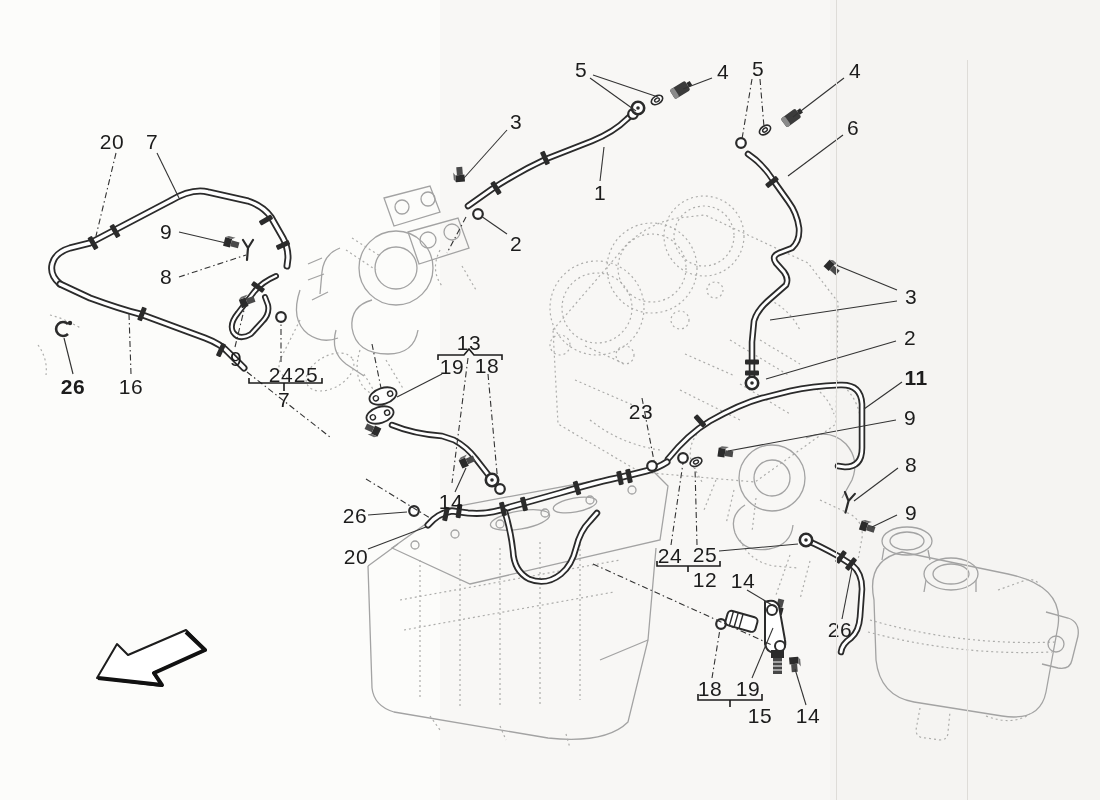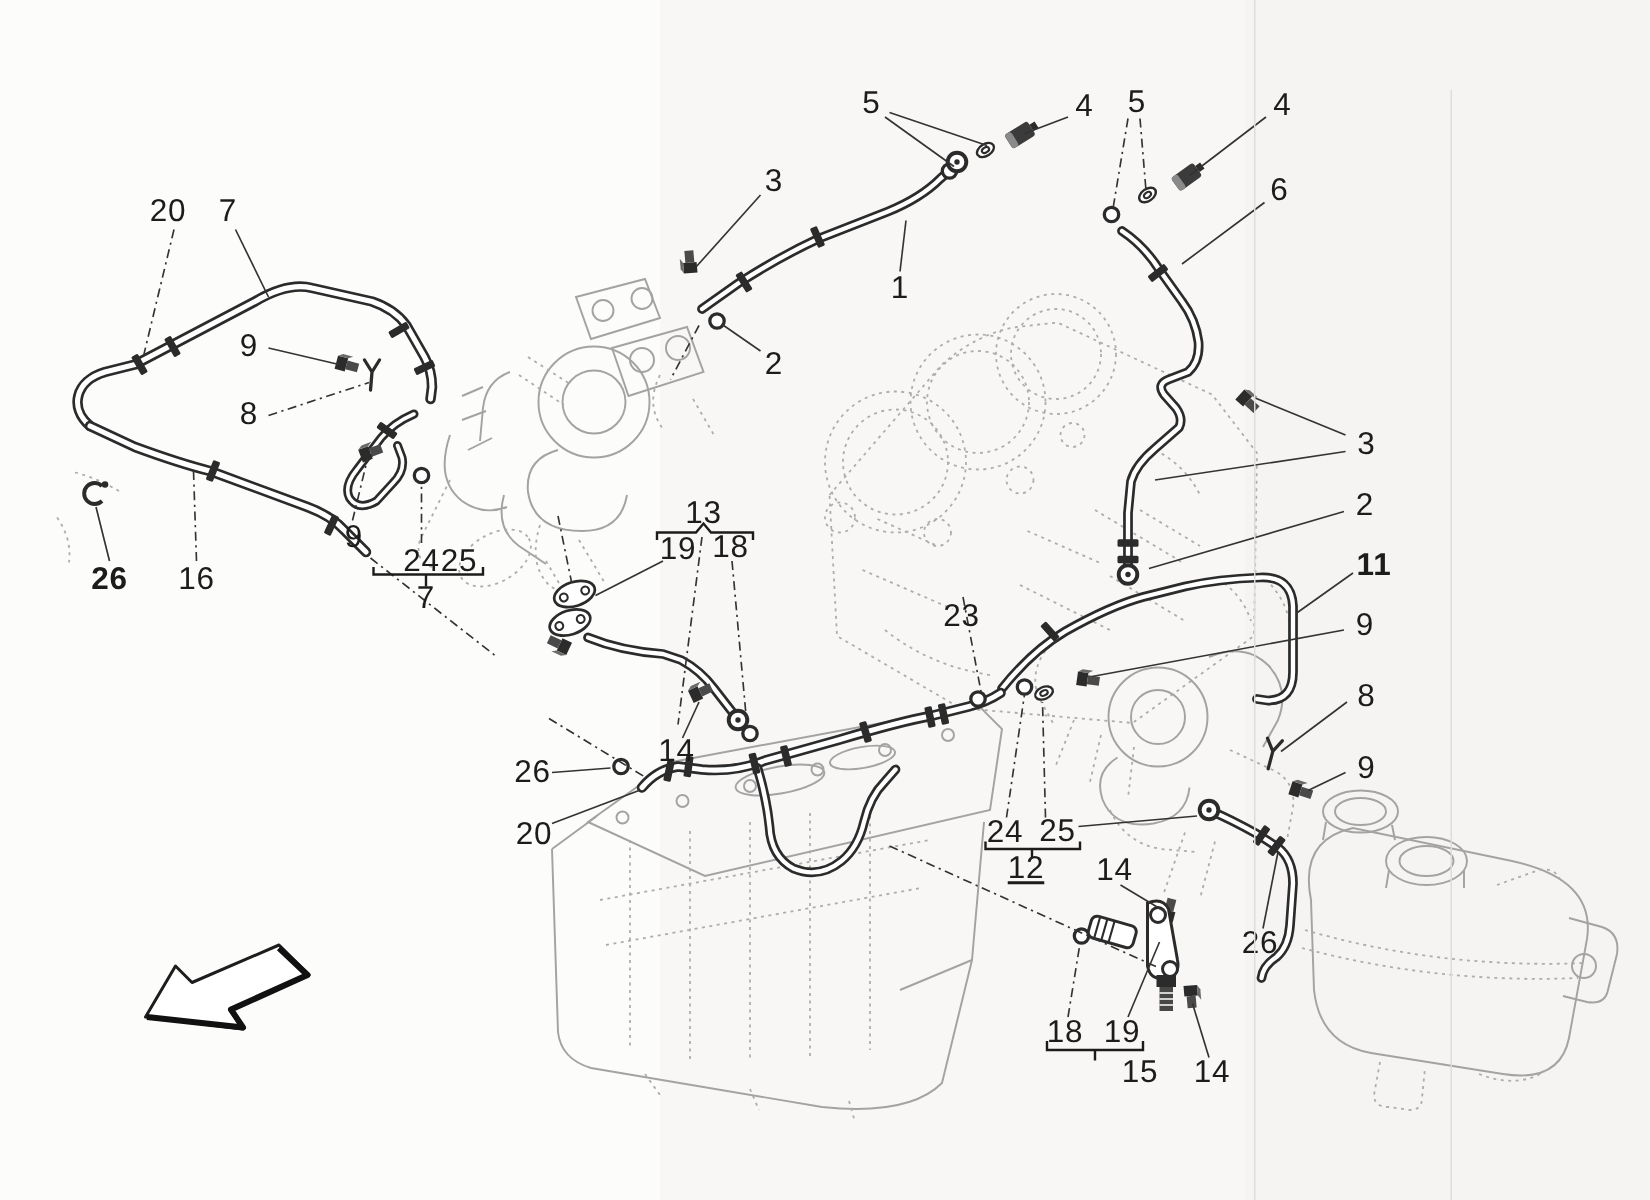--- a/index.html
+++ b/index.html
@@ -422,21 +422,21 @@
       <div class="callout" style="left: 911px; top: 512px;">9</div>
       <div class="callout" style="left: 469px; top: 342px;">13</div>
       <div class="callout" style="left: 452px; top: 366px;">19</div>
       <div class="callout" style="left: 487px; top: 365px;">18</div>
       <div class="callout" style="left: 641px; top: 400px; margin-top: 11px;">23</div>
       <div class="callout" style="left: 451px; top: 501px;">14</div>
       <div class="callout" style="left: 355px; top: 515px;">26</div>
       <div class="callout" style="left: 356px; top: 556px;">20</div>
       <div class="callout" style="left: 670px; top: 555px;">24</div>
       <div class="callout" style="left: 705px; top: 554px;">25</div>
-      <div class="callout" style="left: 684px; top: 579px; text-decoration: underline;">12</div>
+      <div class="callout" style="left: 705px; top: 579px;">12</div>
       <div class="callout" style="left: 743px; top: 580px;">14</div>
       <div class="callout" style="left: 840px; top: 629px;">26</div>
       <div class="callout" style="left: 710px; top: 688px;">18</div>
       <div class="callout" style="left: 748px; top: 688px;">19</div>
       <div class="callout" style="left: 728px; top: 715px; margin-left: 32px;">15</div>
       <div class="callout" style="left: 808px; top: 715px;">14</div>
     </div>
 
   <div id="scanlines">
       <div class="scanline" style="left: 836px; top: 0px; height: 800px; background: rgb(222, 220, 216);"></div>

